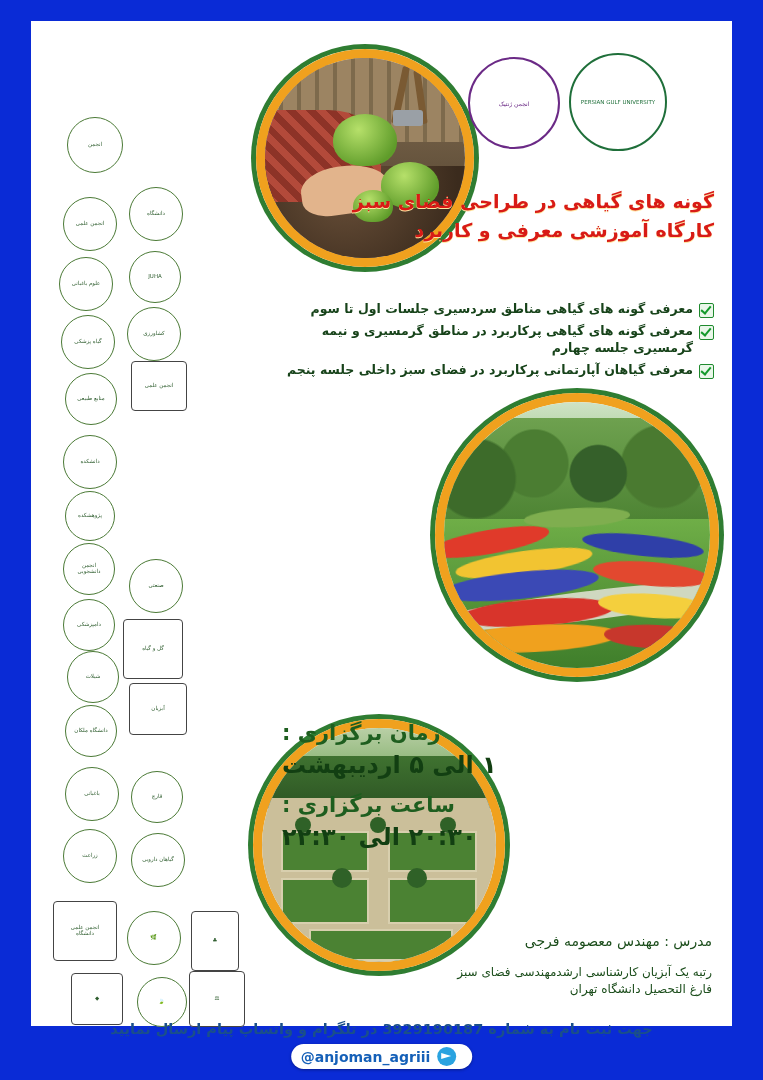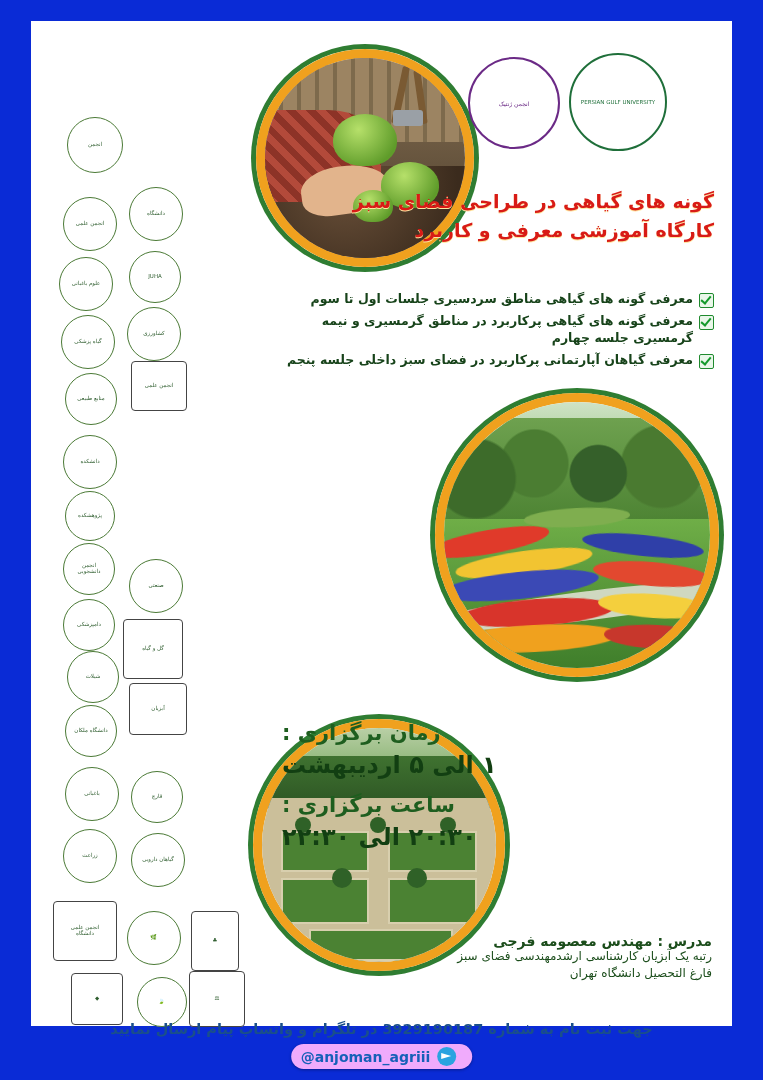--- a/index.html
+++ b/index.html
@@ -13,21 +13,21 @@
     position:absolute;left:31px;top:21px;width:701px;height:1020px;
     background:#ffffff;overflow:hidden;
   }
   
   .bottom-band{
     position:absolute;left:31px;top:1026px;width:701px;height:50px;
     background:#0a2bd6;
   }
   .telegram-pill{
     position:absolute;left:50%;top:1044px;transform:translateX(-50%);
-    background:#f0abfc;border-radius:14px;padding:3px 16px 3px 10px;
+    background:#ffffff;border-radius:14px;padding:3px 16px 3px 10px;
     display:flex;align-items:center;gap:7px;
     box-shadow:0 1px 3px rgba(0,0,0,.35);
   }
   .telegram-pill .tg-icon{
     width:19px;height:19px;border-radius:50%;
     background:#2aa3e0;position:relative;flex:0 0 auto;
   }
   .telegram-pill .tg-icon:after{
     content:"";position:absolute;left:4px;top:6px;
     width:0;height:0;border-left:10px solid #fff;
@@ -121,21 +121,21 @@
   .title{
     position:absolute;z-index:7;right:18px;top:166px;width:430px;
     text-align:right;color:#d81b16;font-weight:bold;font-size:19px;
     line-height:1.5;direction:rtl;text-shadow:0 1px 0 #ffe6a0;
   }
   .subhead{
     position:absolute;z-index:7;right:18px;top:252px;width:430px;
     text-align:right;color:#1f5f1f;font-weight:bold;font-size:13px;direction:rtl;
   }
   .bullets{
-    position:absolute;z-index:7;right:18px;top:270px;width:450px;
+    position:absolute;z-index:7;right:18px;top:280px;width:450px;
     direction:rtl;text-align:right;
   }
   .bullet{
     display:flex;flex-direction:row;align-items:flex-start;gap:6px;
     margin-bottom:5px;justify-content:flex-start;
   }
   .check{
     flex:0 0 auto;width:13px;height:13px;border:1.5px solid #1f8a2e;
     border-radius:2px;position:relative;margin-top:2px;background:#eaf7ea;
   }
@@ -152,21 +152,21 @@
     position:absolute;z-index:7;right:20px;top:664px;width:430px;
     text-align:left;direction:rtl;color:#1e5e1f;margin-top:30px;
   }
   .info .lbl{font-size:21px;font-weight:bold;color:#1e5e1f;margin-top:6px;}
   .info .val{font-size:24px;font-weight:bold;color:#123f12;margin:6px 0 14px 0;}
 
   .teacher{
     position:absolute;z-index:7;right:20px;top:912px;width:430px;
     text-align:right;direction:rtl;color:#1b4d1b;
   }
-  .teacher .l1{font-size:14px;font-weight:bold;margin-bottom:0;}
+  .teacher .l1{font-size:14px;font-weight:normal;margin-bottom:16px;}
   .teacher .l2{font-size:12px;margin-bottom:3px;}
   .teacher .l3{font-size:12px;}
 
   .register{
     position:absolute;z-index:7;left:0;right:0;top:1000px;
     text-align:center;direction:rtl;color:#1a4f8a;
     font-size:14.5px;font-weight:bold;
   }
 </style>
 </head>

